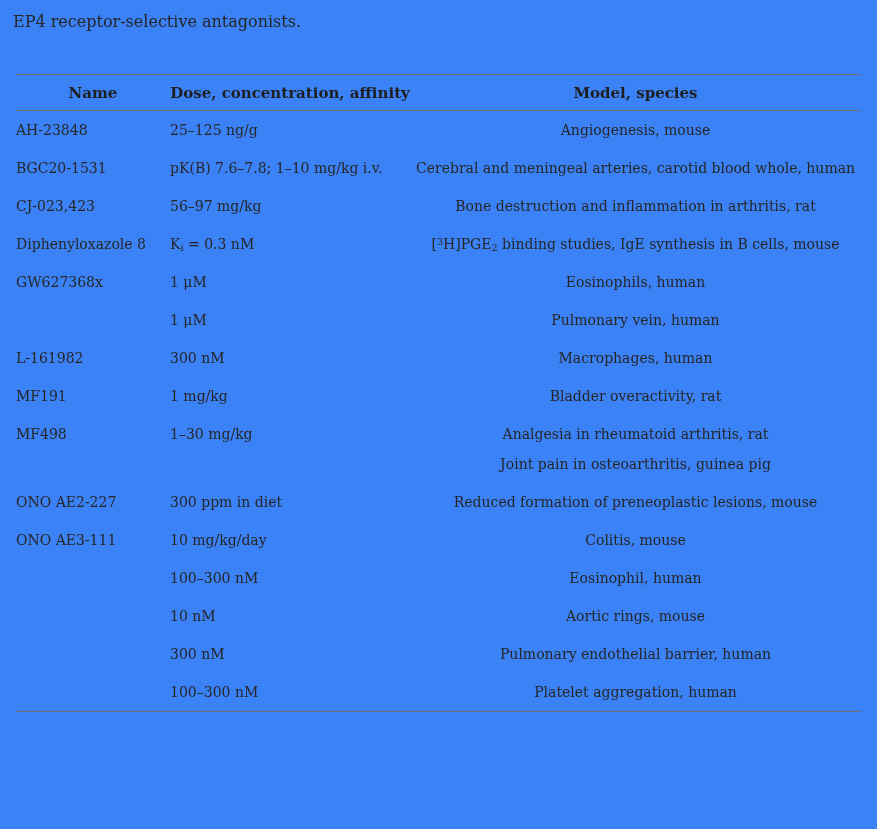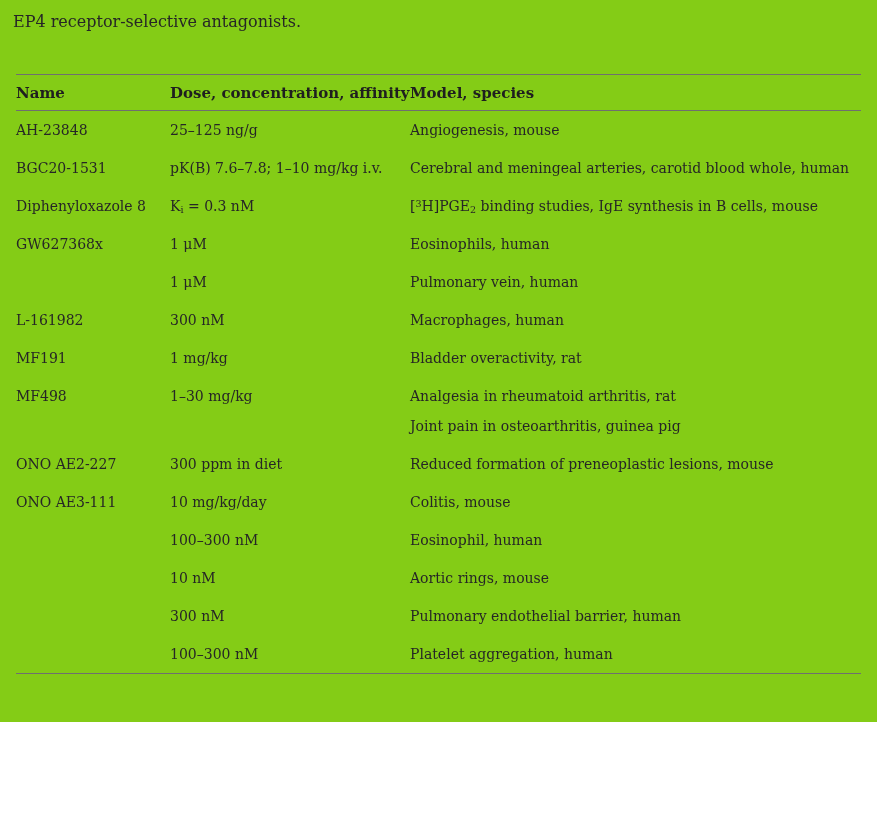--- a/index.html
+++ b/index.html
@@ -2,64 +2,65 @@
 <html><head>
 <meta charset="utf-8">
 <style>
   html, body {
     margin: 0;
     padding: 0;
     background: #ffffff;
   }
   .page {
     width: 877px;
-    height: 722px;
+    height: 829px;
     box-sizing: border-box;
     padding: 12px 15px 0 13px;
     font-family: "DejaVu Serif", "Liberation Serif", serif;
     color: #262626;
-    background: #84cc16;
+    background: #3b82f6;
     overflow: hidden;
   }
   .caption {
     font-size: 16px;
     line-height: 20px;
     margin: 0;
     font-weight: normal;
   }
   table.data-table {
     border-collapse: collapse;
     table-layout: fixed;
     width: 845px;
     margin-left: 3px;
     margin-top: 42px;
     border-top: 1px solid #6f6f6f;
     border-bottom: 1px solid #6f6f6f;
   }
   th {
-    text-align: left;
+    text-align: center;
     font-size: 15px;
     font-weight: bold;
     padding: 8px 0 7px 0;
     line-height: 20px;
     border-bottom: 1px solid #6f6f6f;
     white-space: nowrap;
     color: #1f1f1f;
   }
   td {
     font-size: 14px;
     line-height: 30px;
     padding: 4px 0;
     vertical-align: top;
     white-space: nowrap;
     color: #262626;
   }
   td .line {
     line-height: 30px;
     white-space: nowrap;
+    text-align: center;
   }
   sup, sub {
     font-size: 68%;
     line-height: 0;
     vertical-align: baseline;
     position: relative;
   }
   sup { top: -0.45em; }
   sub { top: 0.25em; }
 </style>
@@ -94,20 +95,27 @@
       </tr>
 
       <tr>
         <td>BGC20-1531</td>
         <td>pK(B) 7.6–7.8; 1–10 mg/kg i.v.</td>
         <td>
             <div class="line">Cerebral and meningeal arteries, carotid blood whole, human</div>
           </td>
       </tr>
 
+      <tr>
+        <td>CJ-023,423</td>
+        <td>56–97 mg/kg</td>
+        <td>
+            <div class="line">Bone destruction and inflammation in arthritis, rat</div>
+          </td>
+      </tr>
 
 
       <tr>
         <td>Diphenyloxazole 8</td>
         <td>K<sub>i</sub> = 0.3 nM</td>
         <td>
             <div class="line">[<sup>3</sup>H]PGE<sub>2</sub> binding studies, IgE synthesis in B cells, mouse</div>
           </td>
       </tr>
 

